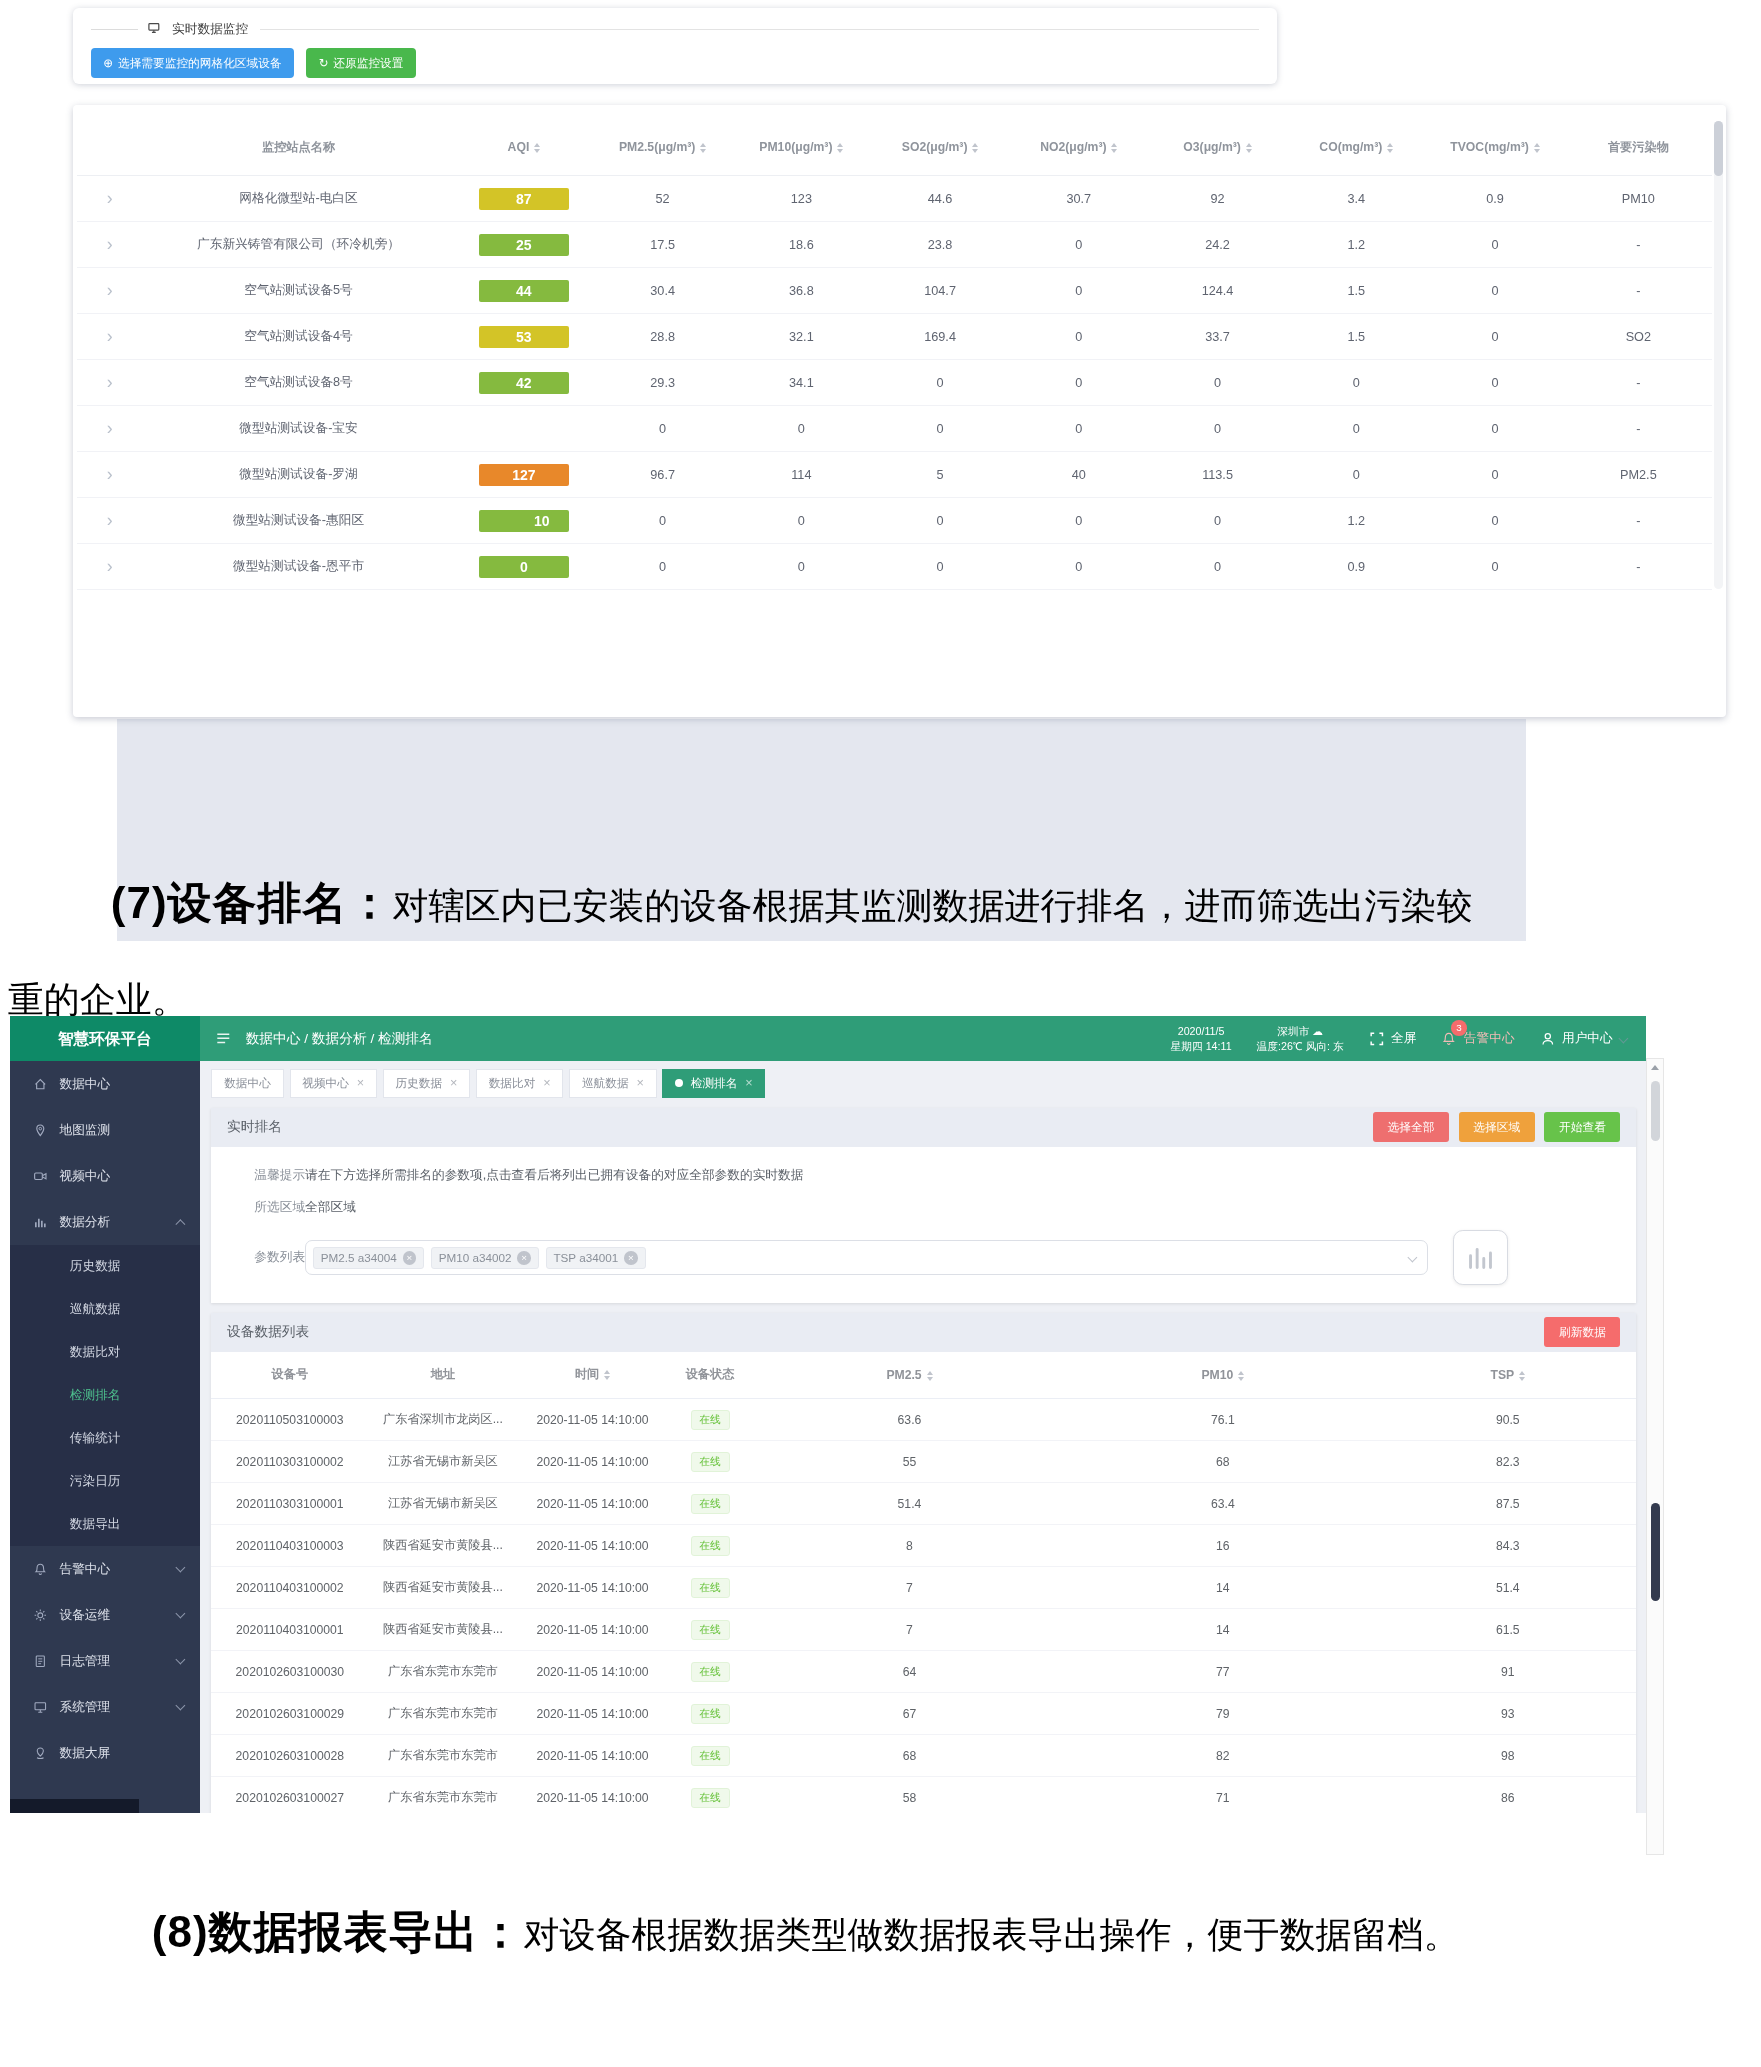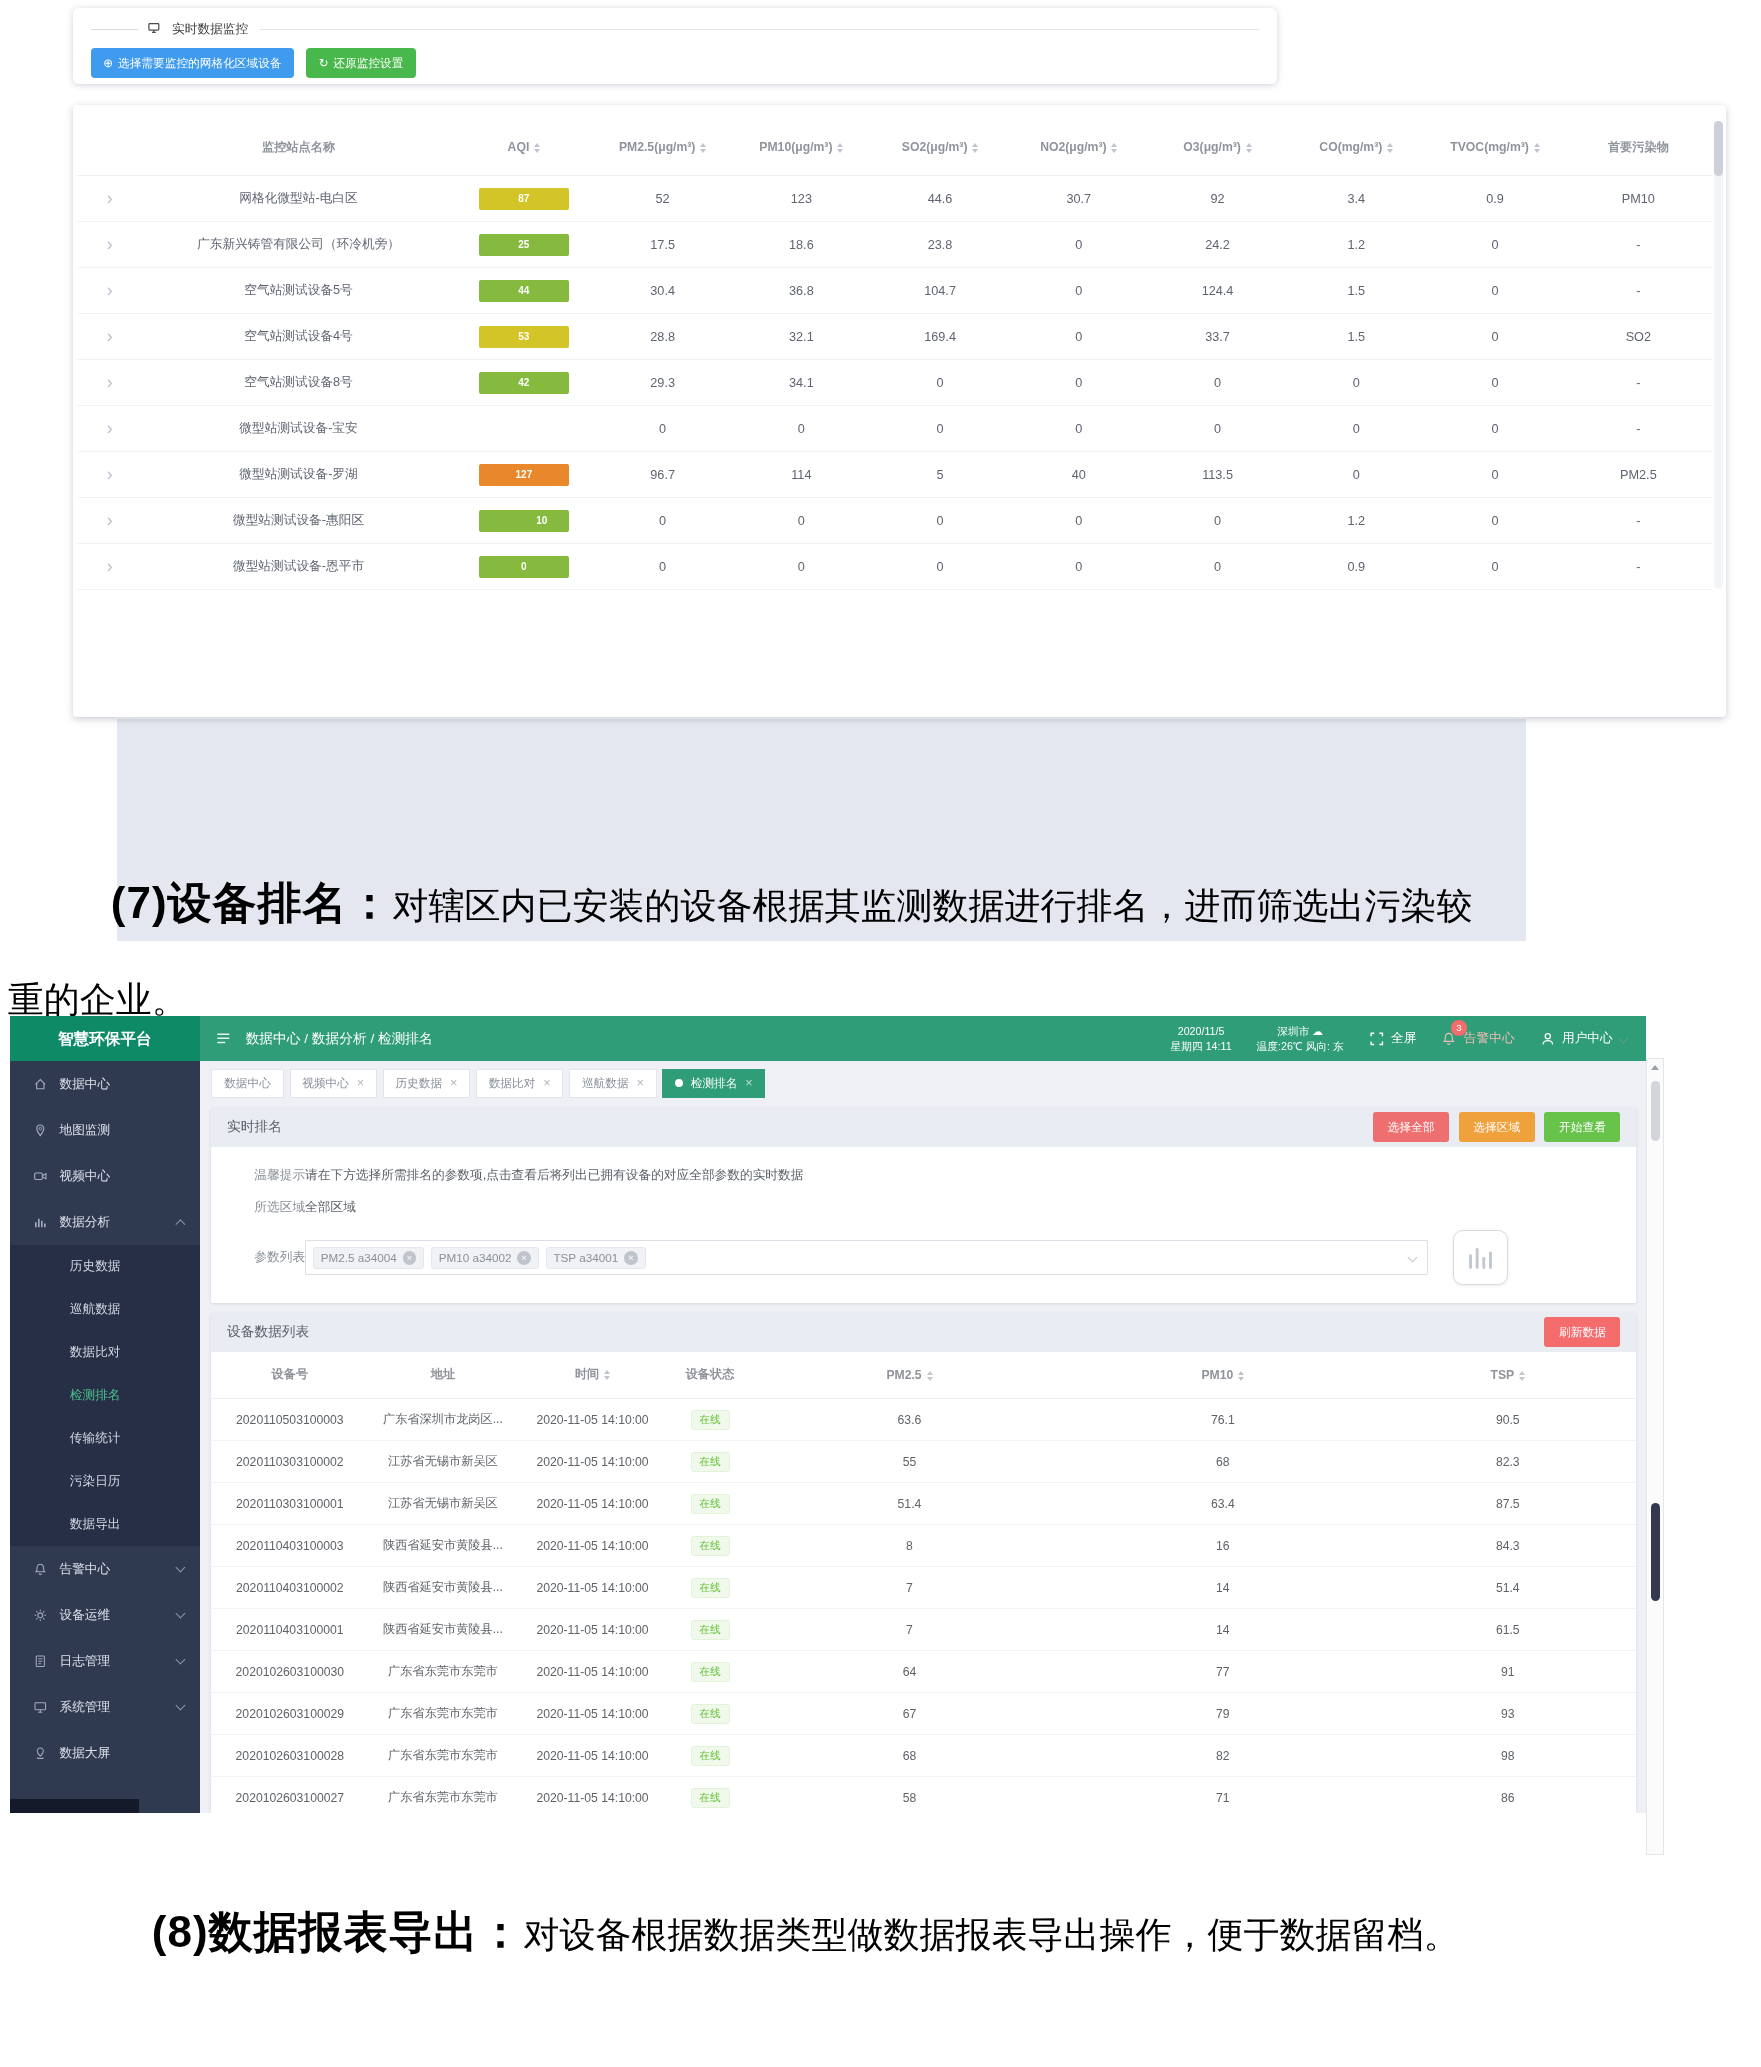--- a/index.html
+++ b/index.html
@@ -19,21 +19,21 @@
   .btn-blue { background:#3e9bed; }
   .btn-green { background:#49b84c; }
 
   .f1-table-card { margin-top:21.5px; width:1653px; background:#fff; border-radius:3.9px;
     box-shadow:0 2px 7.8px rgba(60,70,100,.28); position:relative; padding:13.7px 13.7px 127px 3.9px; }
   .f1-table { width:100%; border-collapse:collapse; table-layout:fixed; }
   .f1-table th { height:57px; font-size:12.2px; color:#8f949c; font-weight:bold; text-align:center; border-bottom:1px solid #edeff3; }
   .f1-table td { height:46px; font-size:12.7px; color:#5f6470; text-align:center; border-bottom:1px solid #f1f2f6; }
   .col-chev { width:4%; } .col-name { width:19%; } .col-std { width:8.45%; } .col-last { width:9%; }
   .row-chev { color:#b9c0cb; font-size:17.6px; line-height:1; display:inline-block; }
-  .aqi-badge { display:inline-block; width:90px; height:22.4px; line-height:22.4px; border-radius:2px; color:#fff; font-weight:bold; font-size:10px; }
+  .aqi-badge { display:inline-block; width:90px; height:22.4px; line-height:22.4px; border-radius:2px; color:#fff; font-weight:bold; font-size:14px; }
   .sort { display:inline-flex; flex-direction:column; gap:2px; margin-left:4.9px; vertical-align:middle; }
   .sort i { width:0; height:0; border-left:3.9px solid transparent; border-right:3.9px solid transparent; display:block; }
   .sort .up { border-bottom:4.9px solid #c0c4cc; }
   .sort .dn { border-top:4.9px solid #c0c4cc; }
   .f1-scroll { position:absolute; top:15.6px; right:2.9px; width:8.8px; height:468px; background:#f3f4f6; border-radius:4.9px; }
   .f1-scroll .thumb { width:8.8px; height:55px; background:#ccd0d8; border-radius:4.9px; }
   .f1-gray { margin-left:44px; margin-top:2px; width:1409px; height:222px; background:#e4e7ef; }
 
   
   .doc-para { position:absolute; left:7.8px; color:#000; font-family:"Liberation Serif","DejaVu Serif",serif; font-size:36px; line-height:94px; }
@@ -73,21 +73,21 @@
   .tab .x { opacity:.65; font-size:12.7px; }
 
   .panel { margin-top:9.8px; box-shadow:0 1px 2.9px rgba(0,0,0,.10); }
   .panel-head { height:39px; background:#e9ecf3; display:flex; align-items:center; padding:0 15.6px; font-size:13.7px; color:#5a6068; }
   .panel-head .btns { margin-left:auto; display:flex; gap:9.8px; }
   .pbtn { color:#fff; font-size:11.7px; border:none; border-radius:2.9px; padding:7.8px 14.6px; cursor:pointer; }
   .p1-body { background:#fff; padding:5.9px 17.6px 17.6px 17.6px; }
   .frow { display:flex; align-items:center; margin-top:14.6px; font-size:12.7px; }
   .flabel { color:#8a9099; width:76px; flex:none;text-align:right; }
   .fval { color:#5a6068; }
-  .param-select { width:1123px; height:35px; border:1px solid #dcdfe6; border-radius:1px; display:flex; align-items:center; gap:6.8px; padding:0 29px 0 6.8px; position:relative; }
+  .param-select { width:1123px; height:35px; border:1px solid #dcdfe6; border-radius:7px; display:flex; align-items:center; gap:6.8px; padding:0 29px 0 6.8px; position:relative; }
   .ptag { background:#f0f2f5; border:1px solid #e4e7ed; color:#8a9099; font-size:11.7px; border-radius:2.9px; padding:2.9px 6.8px; display:flex; align-items:center; gap:5.9px; white-space:nowrap; }
   .tag-x { width:13.7px; height:13.7px; border-radius:50%; background:#c0c4cc; color:#fff; font-size:9.8px; line-height:13.7px; text-align:center; cursor:pointer; }
   .sel-caret { position:absolute; right:11.7px; top:12.7px; width:6.8px; height:6.8px; border-right:1.5px solid #c0c4cc; border-bottom:1.5px solid #c0c4cc; transform:rotate(45deg); }
   .chart-btn { margin-left:25px; width:55px; height:55px; border:1px solid #d8dbe2; border-radius:9.8px; background:#fff; color:#c3c7cf;
     display:flex; align-items:center; justify-content:center; box-shadow:0 1px 3.9px rgba(0,0,0,.08); cursor:pointer; }
 
   .f2-table { width:100%; border-collapse:collapse; table-layout:fixed; background:#fff; }
   .f2-table th { height:47px; font-size:12.2px; color:#909399; font-weight:bold; text-align:center; border-bottom:1px solid #ebeef5; }
   .f2-table td { height:42px; font-size:12.2px; color:#5f6368; text-align:center; border-bottom:1px solid #f2f3f7; white-space:nowrap; overflow:hidden; }
   .f2c1{width:11%} .f2c2{width:10.5%} .f2c3{width:10.5%} .f2c4{width:6%} .f2c5{width:22%} .f2c6{width:22%} .f2c7{width:18%}

